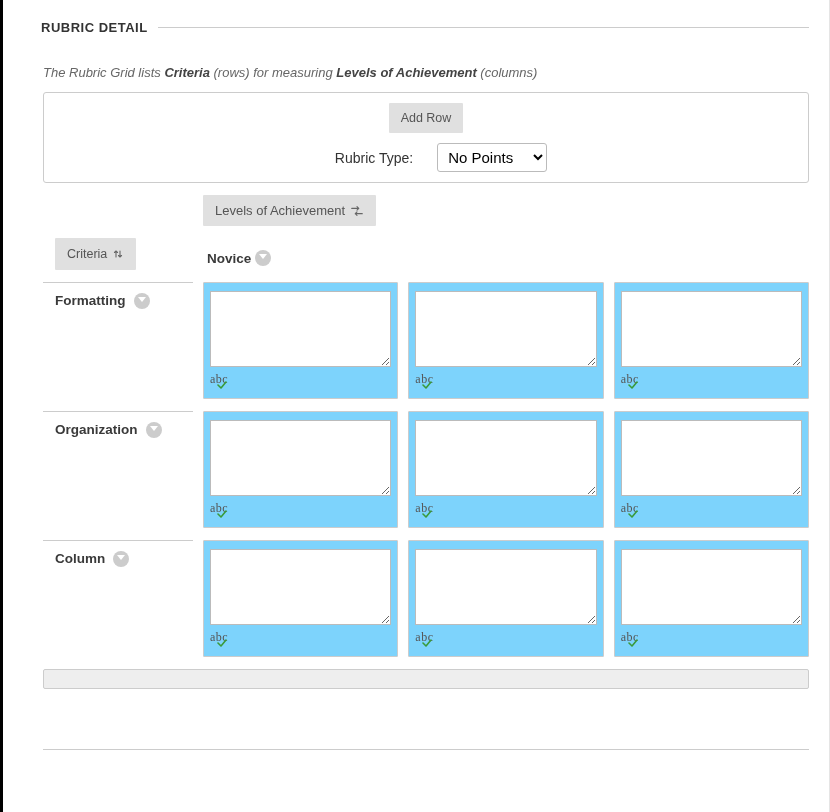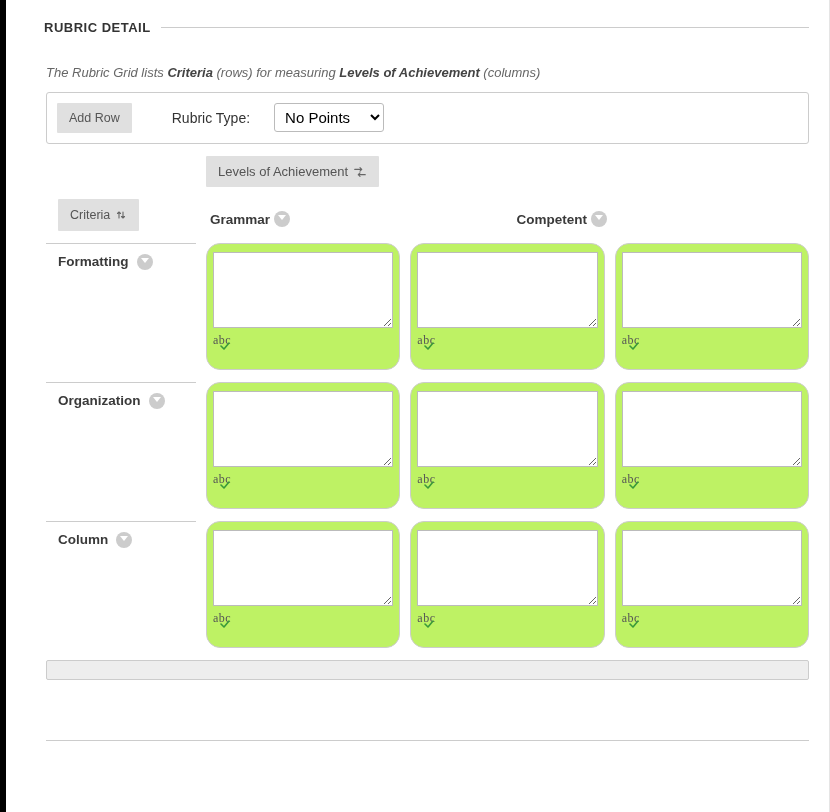--- a/index.html
+++ b/index.html
@@ -8,21 +8,21 @@
     body {
       margin: 0;
       font-family: Arial, Helvetica, sans-serif;
       font-size: 13px;
       color: #333;
       background: #fff;
     }
     .page {
       width: 830px;
       padding: 20px 20px 20px 40px;
-      border-left: 6px solid #000000;
+      border-left: 3px solid #000000;
       border-right: 1px solid #e5e5e5;
       min-height: 812px;
       position: relative;
     }
     .section-header {
       display: flex;
       align-items: center;
       margin-bottom: 30px;
       margin-left: -2px;
     }
@@ -50,22 +50,23 @@
       font-weight: bold;
       font-style: italic;
       color: #444;
     }
     .control-bar {
       border: 1px solid #ccc;
       border-radius: 3px;
       padding: 10px;
       margin-bottom: 12px;
       display: flex;
-      align-items: flex-start;
+      align-items: center;
       gap: 10px;
+      flex-direction: column;
     }
     .btn {
       background: #e0e0e0;
       border: none;
       color: #555;
       font-size: 12.5px;
       padding: 8px 12px;
       cursor: pointer;
       border-radius: 1px;
     }
@@ -192,24 +193,24 @@
       gap: 8px;
       border-top: 1px solid #ccc;
     }
     .criteria-name {
       font-weight: bold;
       font-size: 13.5px;
       color: #3a3a3a;
     }
     .cell {
       flex: 1;
-      background: #bef264;
+      background: #7dd3fc;
       border: 1px solid #ccc;
-      border-radius: 14px;
-      padding: 8px 6px 20px 6px;
+      border-radius: 1px;
+      padding: 8px 6px 10px 6px;
     }
     .cell textarea {
       width: 100%;
       height: 76px;
       resize: both;
       border: 1px solid #bbb;
       font-family: inherit;
       font-size: 12px;
       padding: 4px;
       background: #fff;
@@ -293,25 +294,21 @@
           <span>Criteria</span>
           <span class="sort-icon">
             <svg viewBox="0 0 12 12" width="12" height="12">
                 <path d="M4 9 L4 3 M2.5 4.5 L4 3 L5.5 4.5 M8 3 L8 9 M6.5 7.5 L8 9 L9.5 7.5" stroke="#666" stroke-width="1.1" fill="none" stroke-linecap="round" stroke-linejoin="round"></path>
               </svg>
           </span>
         </button>
       </div>
 
     <div class="level-header-cell">
-          <span class="level-name">Grammar</span>
-          <span class="chev-circle"></span>
-        </div>
-        <div class="level-header-cell">
-          <span class="level-name">Competent</span>
+          <span class="level-name">Novice</span>
           <span class="chev-circle"></span>
         </div>
       </div>
 
     <div id="body-rows">
         <div class="body-row">
           <div class="criteria-label-cell">
             <span class="criteria-name">Formatting</span>
             <span class="chev-circle"></span>
           </div>

